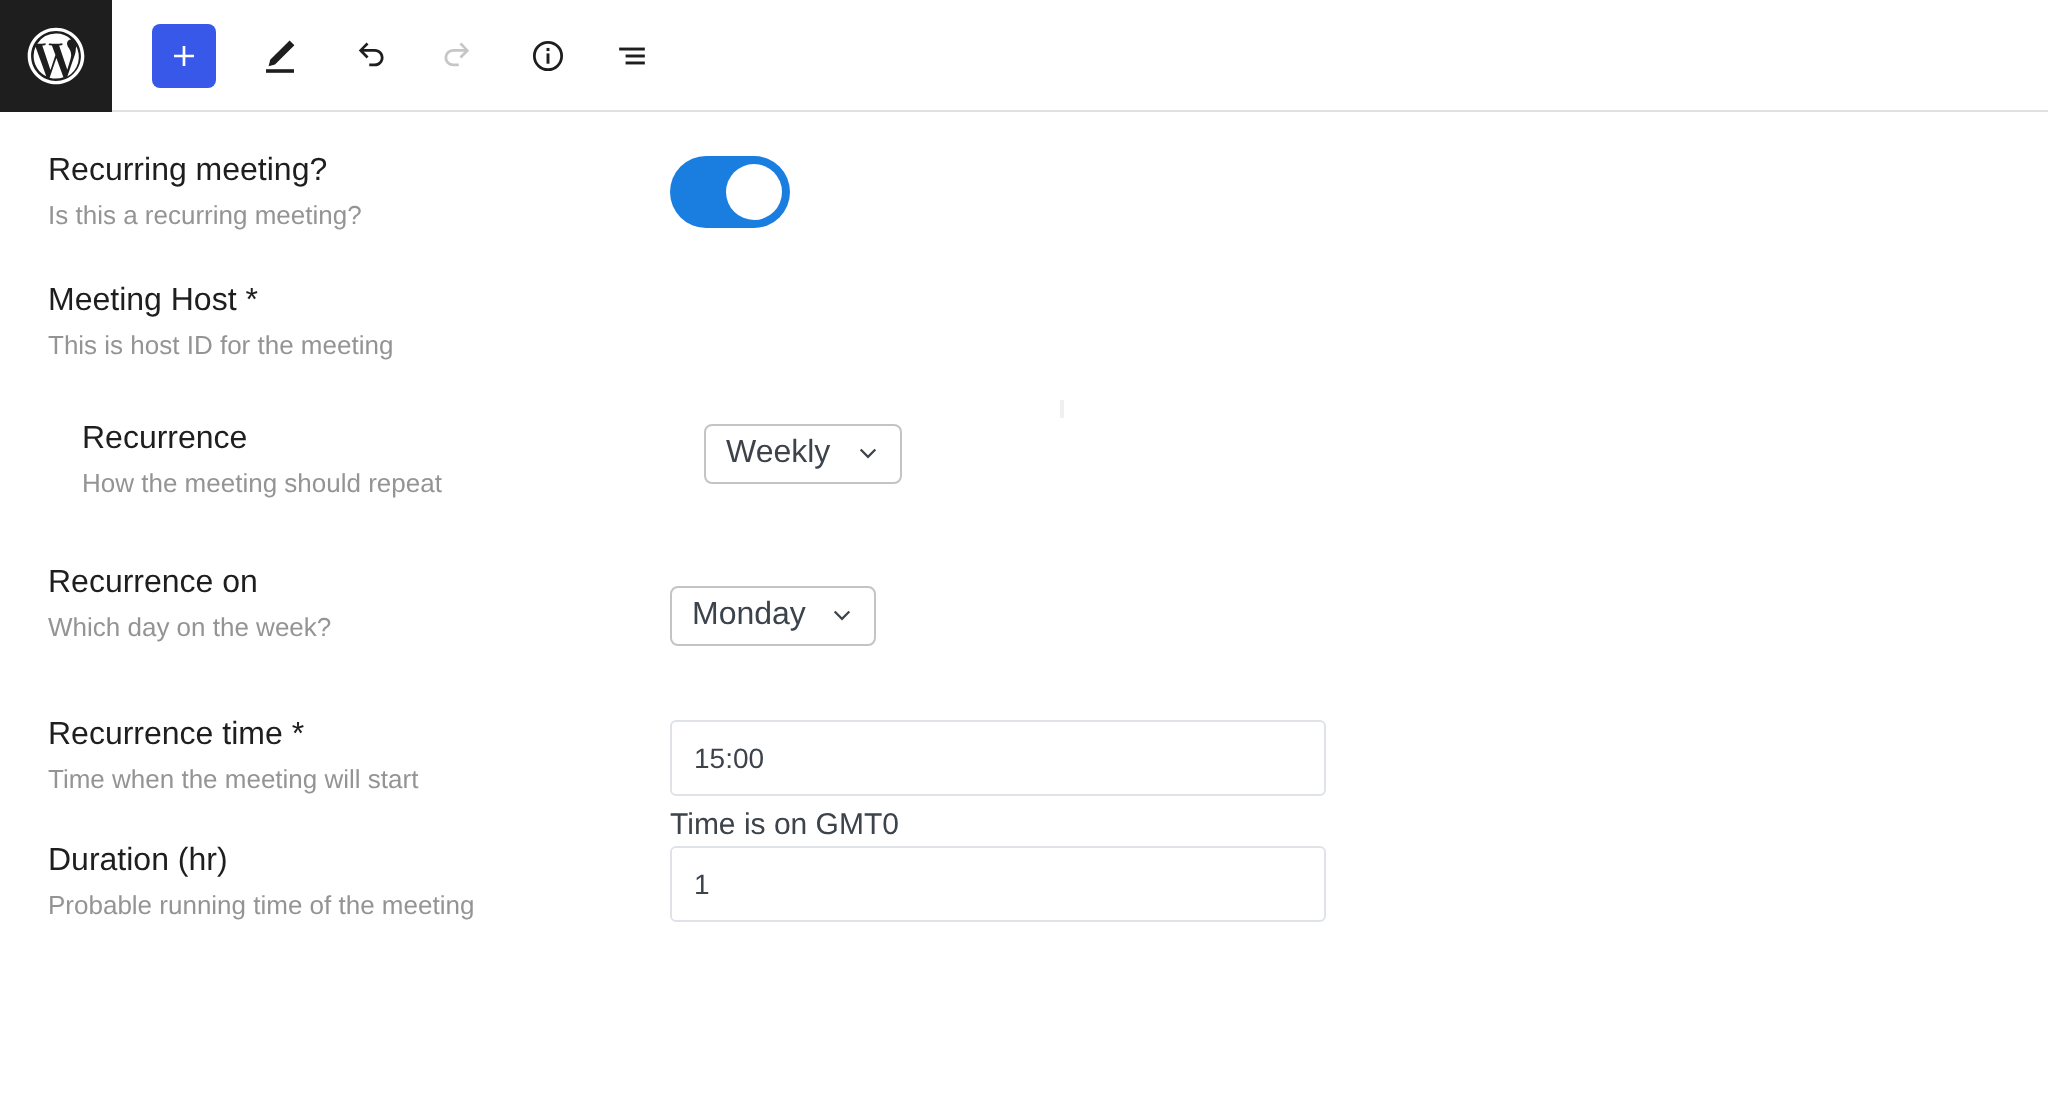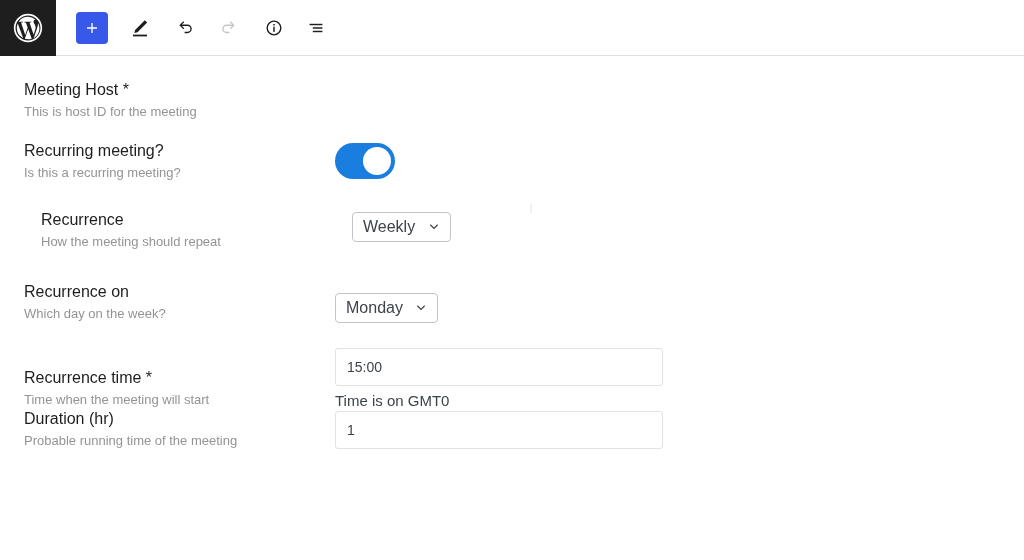--- a/index.html
+++ b/index.html
@@ -107,21 +107,21 @@
   .field-control-col {
     flex: 1;
     padding-top: 2px;
   }
 
   
   .row-host { margin-top: 24px; }
   .row-recurring { margin-top: 20px; }
   .row-recurrence { margin-top: 28px; padding-left: 41px; }
   .row-recurrence-on { margin-top: 31px; align-items: flex-end; }
-  .row-recurrence-time { margin-top: 23px; align-items: flex-end; }
+  .row-recurrence-time { margin-top: 35px; }
   .row-duration { }
 
   
   .toggle {
     width: 60px;
     height: 36px;
     border-radius: 18px;
     background: #ccc;
     position: relative;
     cursor: pointer;
@@ -276,38 +276,38 @@
   </div>
 </div>
 
 <div class="panel">
 
 
   <div class="panel-body">
 
     <div class="ghost-mark"></div>
 
-    <div class="field-row row-host">
-      <div class="field-label-col">
-        <p class="field-label">Meeting Host *</p>
-        <p class="field-help">This is host ID for the meeting</p>
-      </div>
-      <div class="field-control-col"></div>
-    </div>
-
     <div class="field-row row-recurring">
       <div class="field-label-col">
         <p class="field-label">Recurring meeting?</p>
         <p class="field-help">Is this a recurring meeting?</p>
       </div>
       <div class="field-control-col">
         <button class="toggle on">
           <span class="knob"></span>
         </button>
       </div>
+    </div>
+
+    <div class="field-row row-host">
+      <div class="field-label-col">
+        <p class="field-label">Meeting Host *</p>
+        <p class="field-help">This is host ID for the meeting</p>
+      </div>
+      <div class="field-control-col"></div>
     </div>
 
     <div class="field-row row-recurrence">
       <div class="field-label-col">
         <p class="field-label">Recurrence</p>
         <p class="field-help">How the meeting should repeat</p>
       </div>
       <div class="field-control-col">
         <span class="select-wrap">
           <select class="ui-select">

